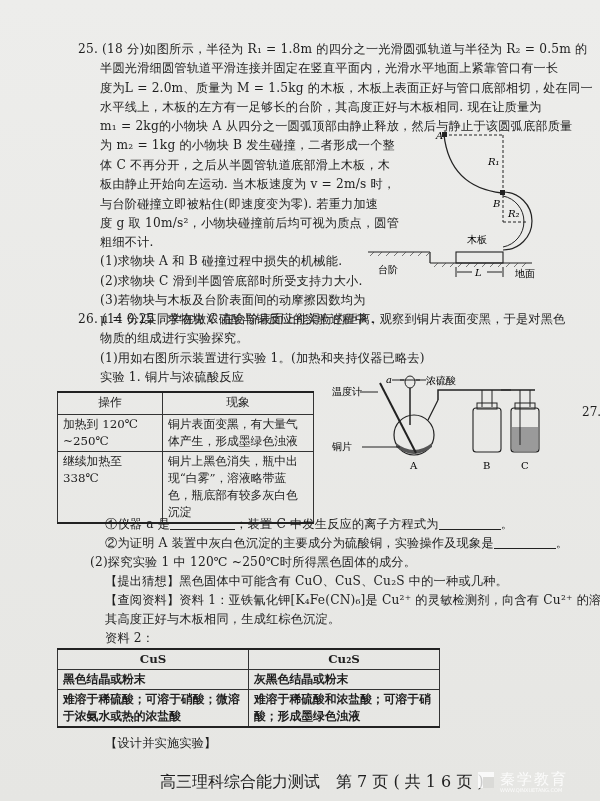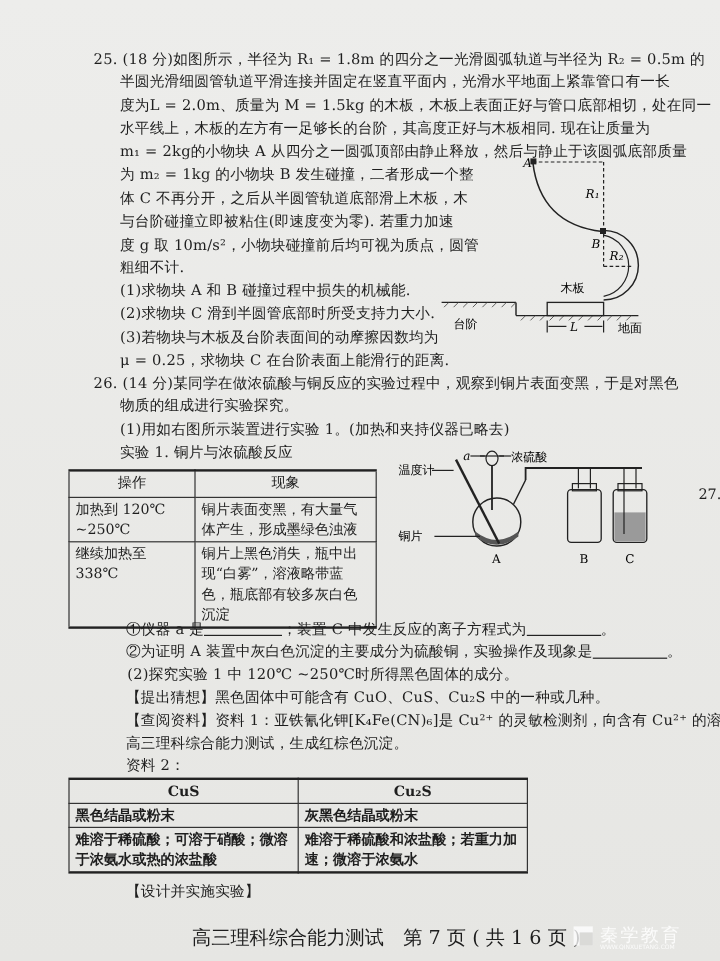--- a/index.html
+++ b/index.html
@@ -34,20 +34,21 @@
   <div class="t q25">
     <span class="l">25. (18 分)如图所示，半径为 R₁ = 1.8m 的四分之一光滑圆弧轨道与半径为 R₂ = 0.5m 的</span>
     <span class="l ind">半圆光滑细圆管轨道平滑连接并固定在竖直平面内，光滑水平地面上紧靠管口有一长</span>
     <span class="l ind">度为L = 2.0m、质量为 M = 1.5kg 的木板，木板上表面正好与管口底部相切，处在同一</span>
     <span class="l ind">水平线上，木板的左方有一足够长的台阶，其高度正好与木板相同. 现在让质量为</span>
     <span class="l ind">m₁ = 2kg的小物块 A 从四分之一圆弧顶部由静止释放，然后与静止于该圆弧底部质量</span>
     <span class="l ind">为 m₂ = 1kg 的小物块 B 发生碰撞，二者形成一个整</span>
   </div>
   <div class="t q25b" style="top:156px;">
     <span class="l" style="display:block">体 C 不再分开，之后从半圆管轨道底部滑上木板，木</span>
+    <span class="l" style="display:block">板由静止开始向左运动. 当木板速度为 v = 2m/s 时，</span>
     <span class="l" style="display:block">与台阶碰撞立即被粘住(即速度变为零). 若重力加速</span>
     <span class="l" style="display:block">度 g 取 10m/s²，小物块碰撞前后均可视为质点，圆管</span>
     <span class="l" style="display:block">粗细不计.</span>
     <span class="l" style="display:block">(1)求物块 A 和 B 碰撞过程中损失的机械能.</span>
     <span class="l" style="display:block">(2)求物块 C 滑到半圆管底部时所受支持力大小.</span>
     <span class="l" style="display:block">(3)若物块与木板及台阶表面间的动摩擦因数均为</span>
     <span class="l" style="display:block">μ = 0.25，求物块 C 在台阶表面上能滑行的距离.</span>
   </div>
 
   <svg style="position:absolute;left:360px;top:125px;" width="240" height="165" viewBox="0 0 240 165">
@@ -166,39 +167,39 @@
   </svg>
 
   <div class="side27">27.</div>
 
   <div class="t" style="left:57px;top:515px;">
     <span>①仪器 a 是</span><span class="blank" style="width:65px"></span><span>；装置 C 中发生反应的离子方程式为</span><span class="blank" style="width:62px"></span><span>。</span>
   </div>
   <div class="t" style="left:57px;top:534px;">
     <span>②为证明 A 装置中灰白色沉淀的主要成分为硫酸铜，实验操作及现象是</span><span class="blank" style="width:62px"></span><span>。</span>
   </div>
-  <div class="t" style="left:58px;top:553px;">(2)探究实验 1 中 120℃ ~250℃时所得黑色固体的成分。</div>
+  <div class="t" style="left:42px;top:553px;">(2)探究实验 1 中 120℃ ~250℃时所得黑色固体的成分。</div>
   <div class="t" style="left:57px;top:572px;">【提出猜想】黑色固体中可能含有 CuO、CuS、Cu₂S 中的一种或几种。</div>
   <div class="t" style="left:57px;top:591px;">【查阅资料】资料 1：亚铁氰化钾[K₄Fe(CN)₆]是 Cu²⁺ 的灵敏检测剂，向含有 Cu²⁺ 的溶</div>
-  <div class="t" style="left:57px;top:610px;">高三理科综合能力测试，生成红棕色沉淀。</div>
+  <div class="t" style="left:57px;top:610px;">其高度正好与木板相同，生成红棕色沉淀。</div>
   <div class="t" style="left:57px;top:629px;">资料 2：</div>
 
   <table class="tbl2 outer-top">
     <tbody>
         <tr>
       <th style="width:50%">CuS</th>
       <th style="width:50%">Cu₂S</th>
     </tr>
     <tr>
       <td>黑色结晶或粉末</td>
       <td>灰黑色结晶或粉末</td>
     </tr>
     <tr>
       <td style="white-space:normal">难溶于稀硫酸；可溶于硝酸；微溶于浓氨水或热的浓盐酸</td>
-      <td style="white-space:normal">难溶于稀硫酸和浓盐酸；若重力加速；微溶于浓氨水</td>
+      <td style="white-space:normal">难溶于稀硫酸和浓盐酸；可溶于硝酸；形成墨绿色浊液</td>
     </tr>
   </tbody>
     </table>
 
   <div class="t" style="left:57px;top:734px;">【设计并实施实验】</div>
 
   <div class="footer">高三理科综合能力测试　第 7 页 ( 共 1 6 页 )</div>
 
   <div class="logo">
     <div style="position:absolute;left:0;top:2px;width:16px;height:16px;background:#fff;opacity:.9;"></div>

